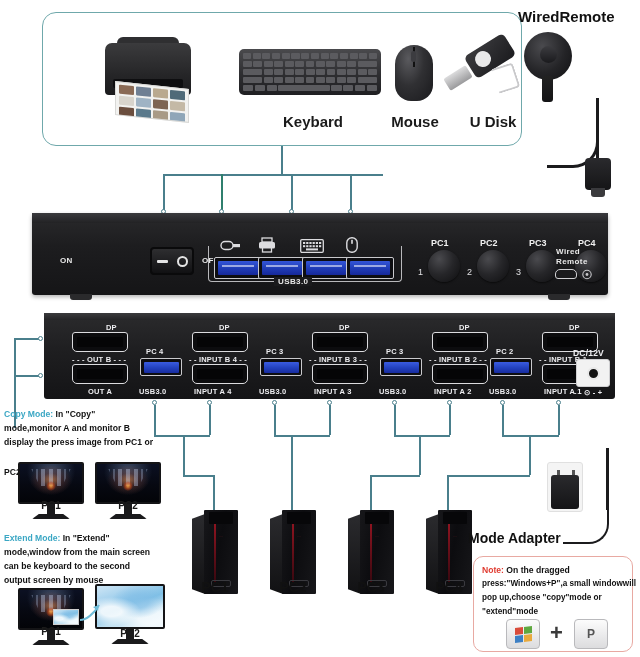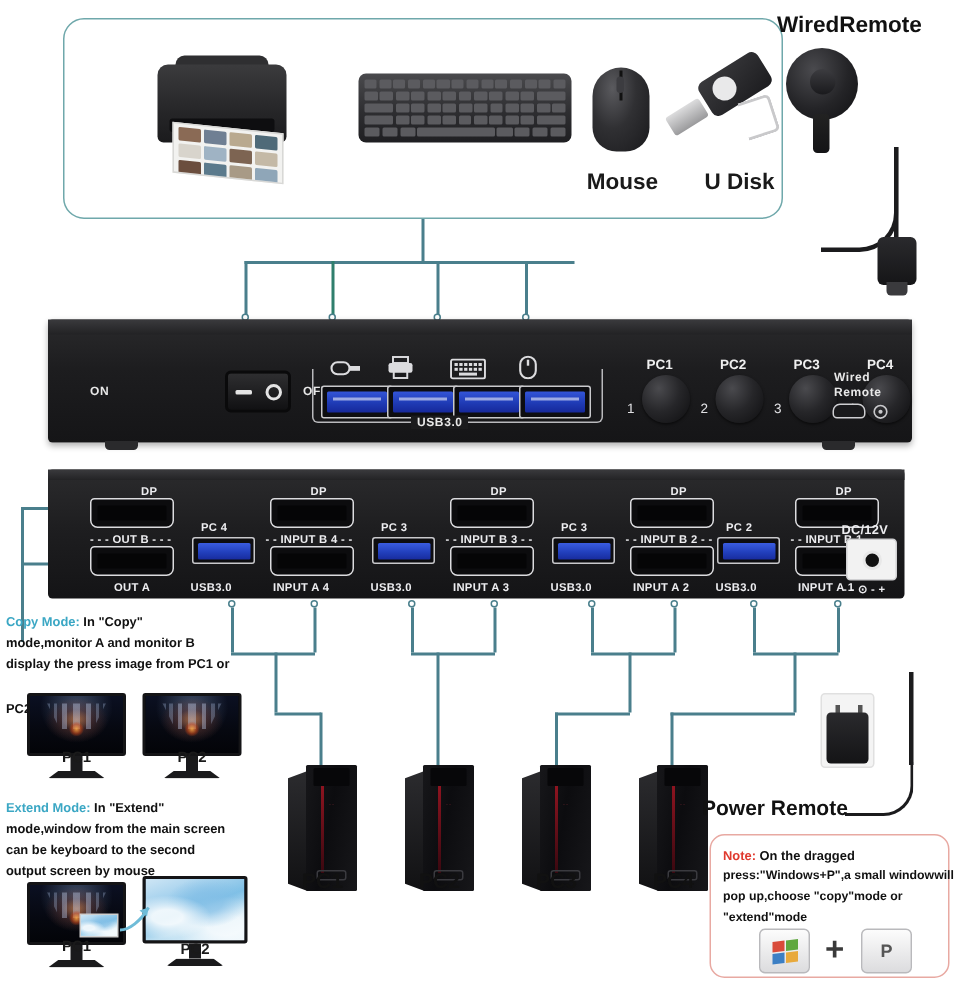--- a/index.html
+++ b/index.html
@@ -196,21 +196,21 @@
   }
   .pc-num { position: absolute; color: #e0e0e3; font-size: 9px; }
   .mini-usb {
     position: absolute; width: 22px; height: 10px;
     border: 1.4px solid #cfcfd2; border-radius: 5px 5px 3px 3px;
     background: #1a1a1c;
   }
 
   
   #kvm-rear {
-    left: 32px; top: 313px; width: 571px; height: 86px;
+    left: 44px; top: 313px; width: 571px; height: 86px;
     background: linear-gradient(180deg,#2b2b2d 0%,#1e1e20 45%,#141416 100%);
     border-radius: 3px;
   }
   #kvm-rear .topedge {
     position: absolute; left: 0; right: 0; top: 0; height: 7px;
     background: linear-gradient(180deg,#3a3a3d,#232325);
   }
   .dp-port {
     position: absolute; width: 56px; height: 20px;
     background: #0c0c0e; border: 1.7px solid #dcdcdf;
@@ -508,20 +508,21 @@
       <div class="mouse-wheel"></div>
     </div>
 
     <div>
       <div class="udisk-metal"></div>
       <div class="udisk-body"></div>
       <div class="udisk-cap"></div>
       <div class="udisk-clip"></div>
     </div>
 
+    <div class="periph-label" style="left:190px; top:100px; width:160px;">Keybard</div>
     <div class="periph-label" style="left:330px; top:100px; width:84px;">Mouse</div>
     <div class="periph-label" style="left:408px; top:100px; width:84px;">U Disk</div>
   </div>
 
   <div class="wr-title">WiredRemote</div>
   <div>
     <div class="wr-puck"></div>
     <div class="wr-btn"></div>
     <div class="wr-stem"></div>
     <div class="wr-cable"></div>
@@ -842,21 +843,21 @@
   <div>
     <div class="adapter-cable2"></div>
     <div class="outlet">
       <div class="holes">
           <i></i>
           <i></i>
         </div>
     </div>
     <div class="adapter-body"></div>
     <div class="adapter-cable"></div>
-    <div class="pa-title">Power Remote</div>
+    <div class="pa-title">Mode Adapter</div>
   </div>
 
   <div class="abs" id="note-box">
     <div class="note-text" style="left:8px; top:6px;">
       <span class="note-head">Note:</span>
       <span>On the dragged</span>
     </div>
     <div class="note-text" style="left:8px; top:20px; font-size:8.2px;">press:"Windows+P",a small windowwill</div>
     <div class="note-text" style="left:8px; top:34px; font-size:8.2px;">pop up,choose "copy"mode or</div>
     <div class="note-text" style="left:8px; top:48px; font-size:8.2px;">"extend"mode</div>

